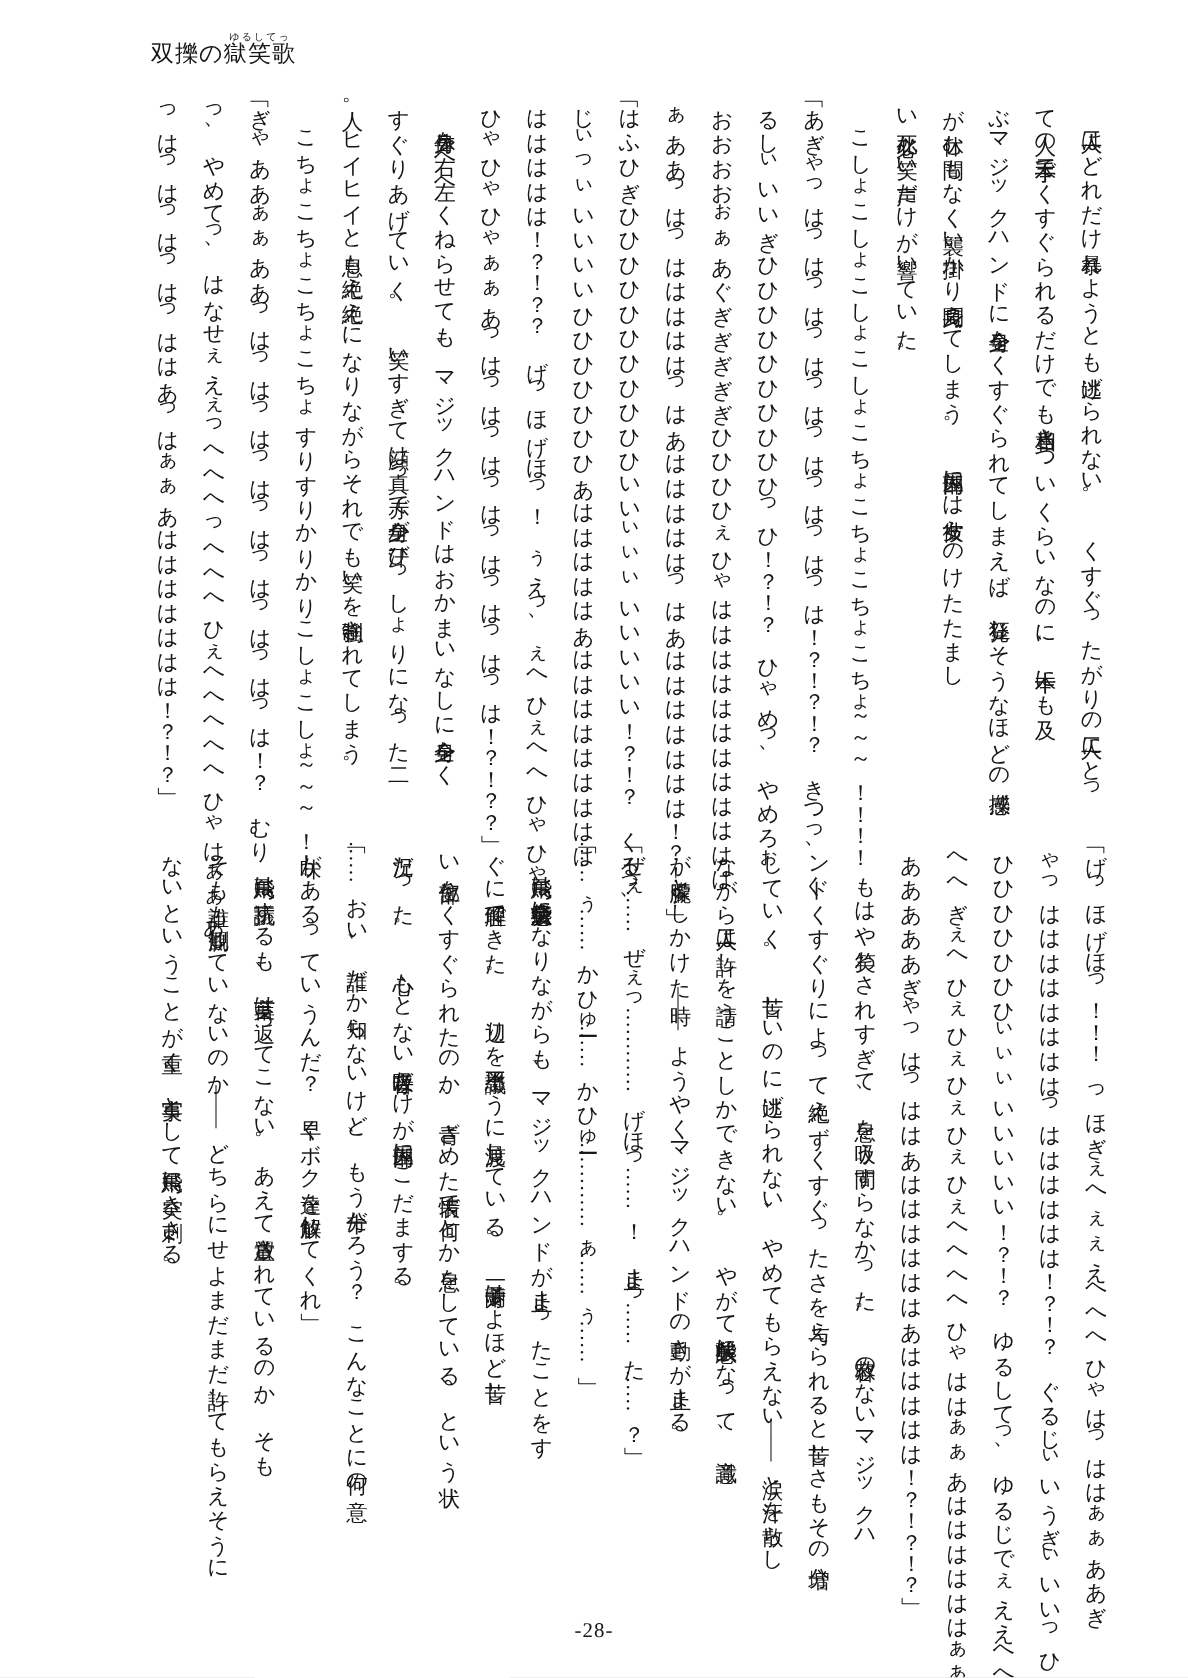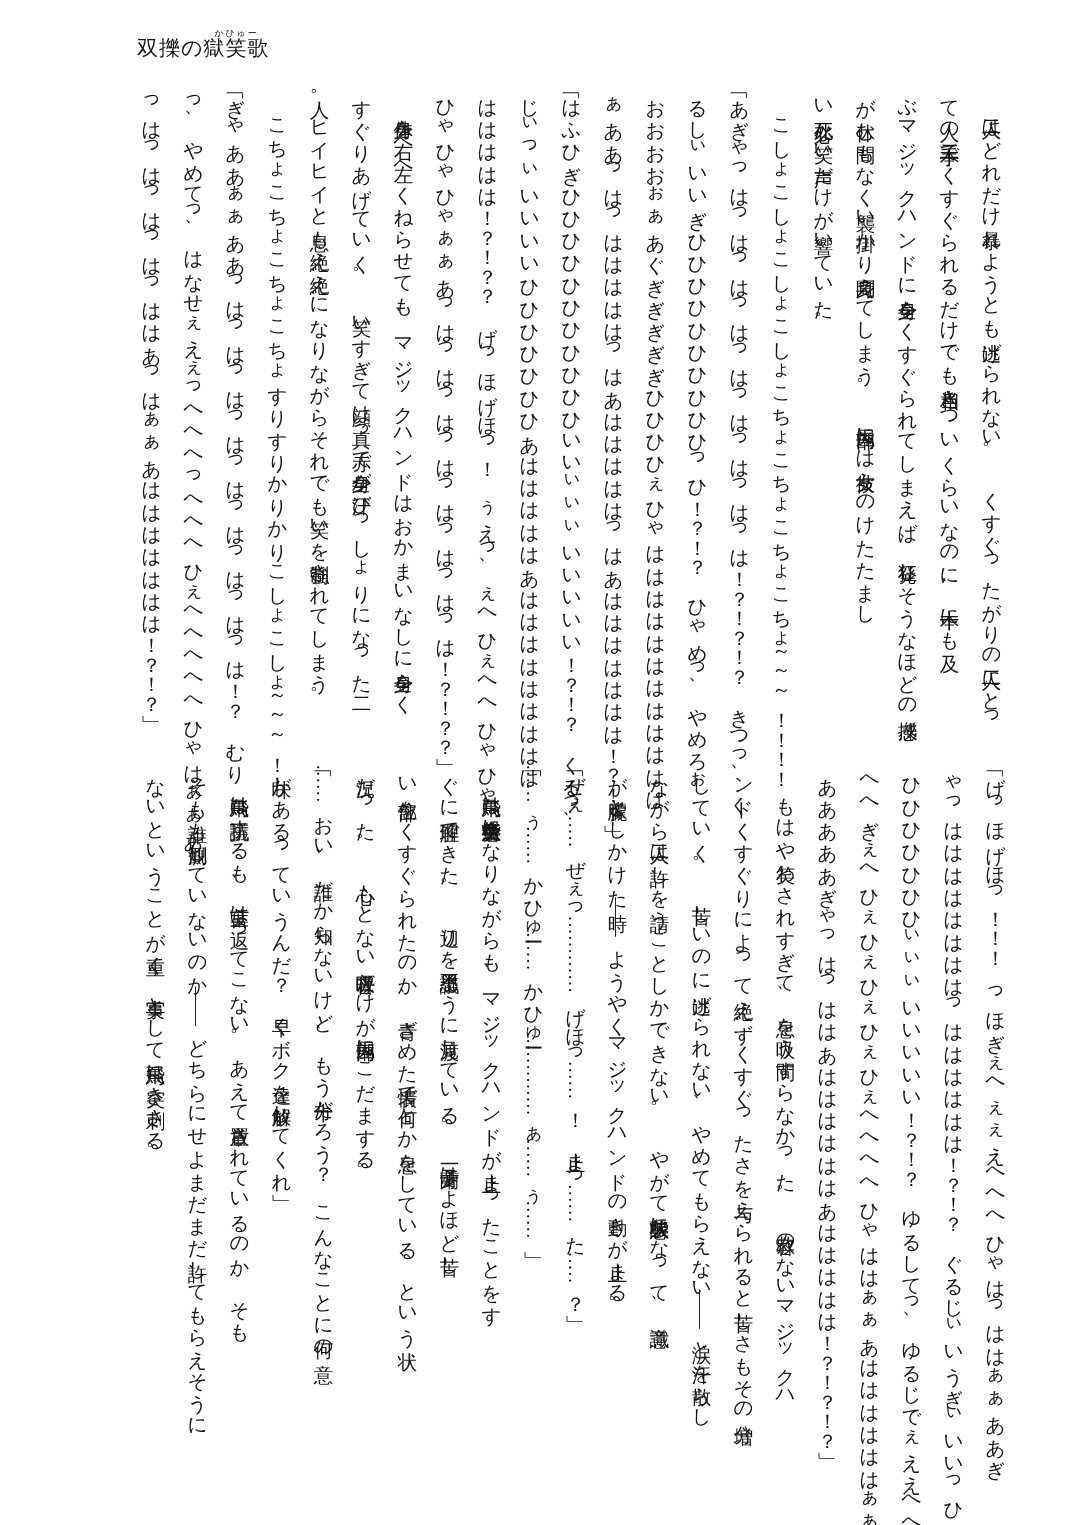--- a/index.html
+++ b/index.html
@@ -44,21 +44,21 @@
     font-size:19px;
     letter-spacing:1px;
   }
 </style>
 </head>
 <body>
 
 <div class="page">
 
   <div class="header">
-    <span>双擽の</span><ruby><span>獄笑歌</span><rt>かひゅー</rt></ruby>
+    <span>双擽の</span><ruby><span>獄笑歌</span><rt>ゆるしてっ</rt></ruby>
   </div>
 
   <div class="vblock" id="top-block">
     <div class="col">　二人はどれだけ暴れようとも逃げられない。　くすぐったがりの二人にとっ</div>
     <div class="col">て人の手二本でくすぐられるだけでも相当きついくらいなのに、十本にも及</div>
     <div class="col">ぶマジックハンドに全身をくすぐられてしまえば、発狂しそうなほどの擽感</div>
     <div class="col">が休む間もなく襲い掛かり身悶えてしまう。　部屋内には彼女らのけたたまし</div>
     <div class="col">い必死な笑い声だけが響いていた。</div>
     <div class="col">　こしょこしょこしょこしょこちょこちょこちょこちょ～～～！！！！</div>
     <div class="col">「あぎゃっはっはっはっはっはっはっはっはっは！？！？！？　きつっ、く</div>
@@ -95,14 +95,15 @@
     <div class="col">ぐに理解できた。　辺りを不思議そうに見渡している。　一方蘭子はよほど苦し</div>
     <div class="col">い部位をくすぐられたのか、青ざめた表情で何とか息をしている、という状</div>
     <div class="col">況だった。　心もとない呼吸音だけが部屋内にこだまする。</div>
     <div class="col">「……おい、誰だか知らないけど、もう十分だろう？　こんなことに何の意</div>
     <div class="col">味があるっていうんだ？　早くボク達を解放してくれ」</div>
     <div class="col">　飛鳥は抗議するも、言葉は返ってこない。あえて放置されているのか、そも</div>
     <div class="col">そも誰も観測していないのか――どちらにせよまだまだ許してもらえそうに</div>
     <div class="col">ないということが重く、事実として飛鳥に突き刺さる。</div>
   </div>
 
+  <div class="pageno">-28-</div>
 
 </div>
 
 </body></html>

